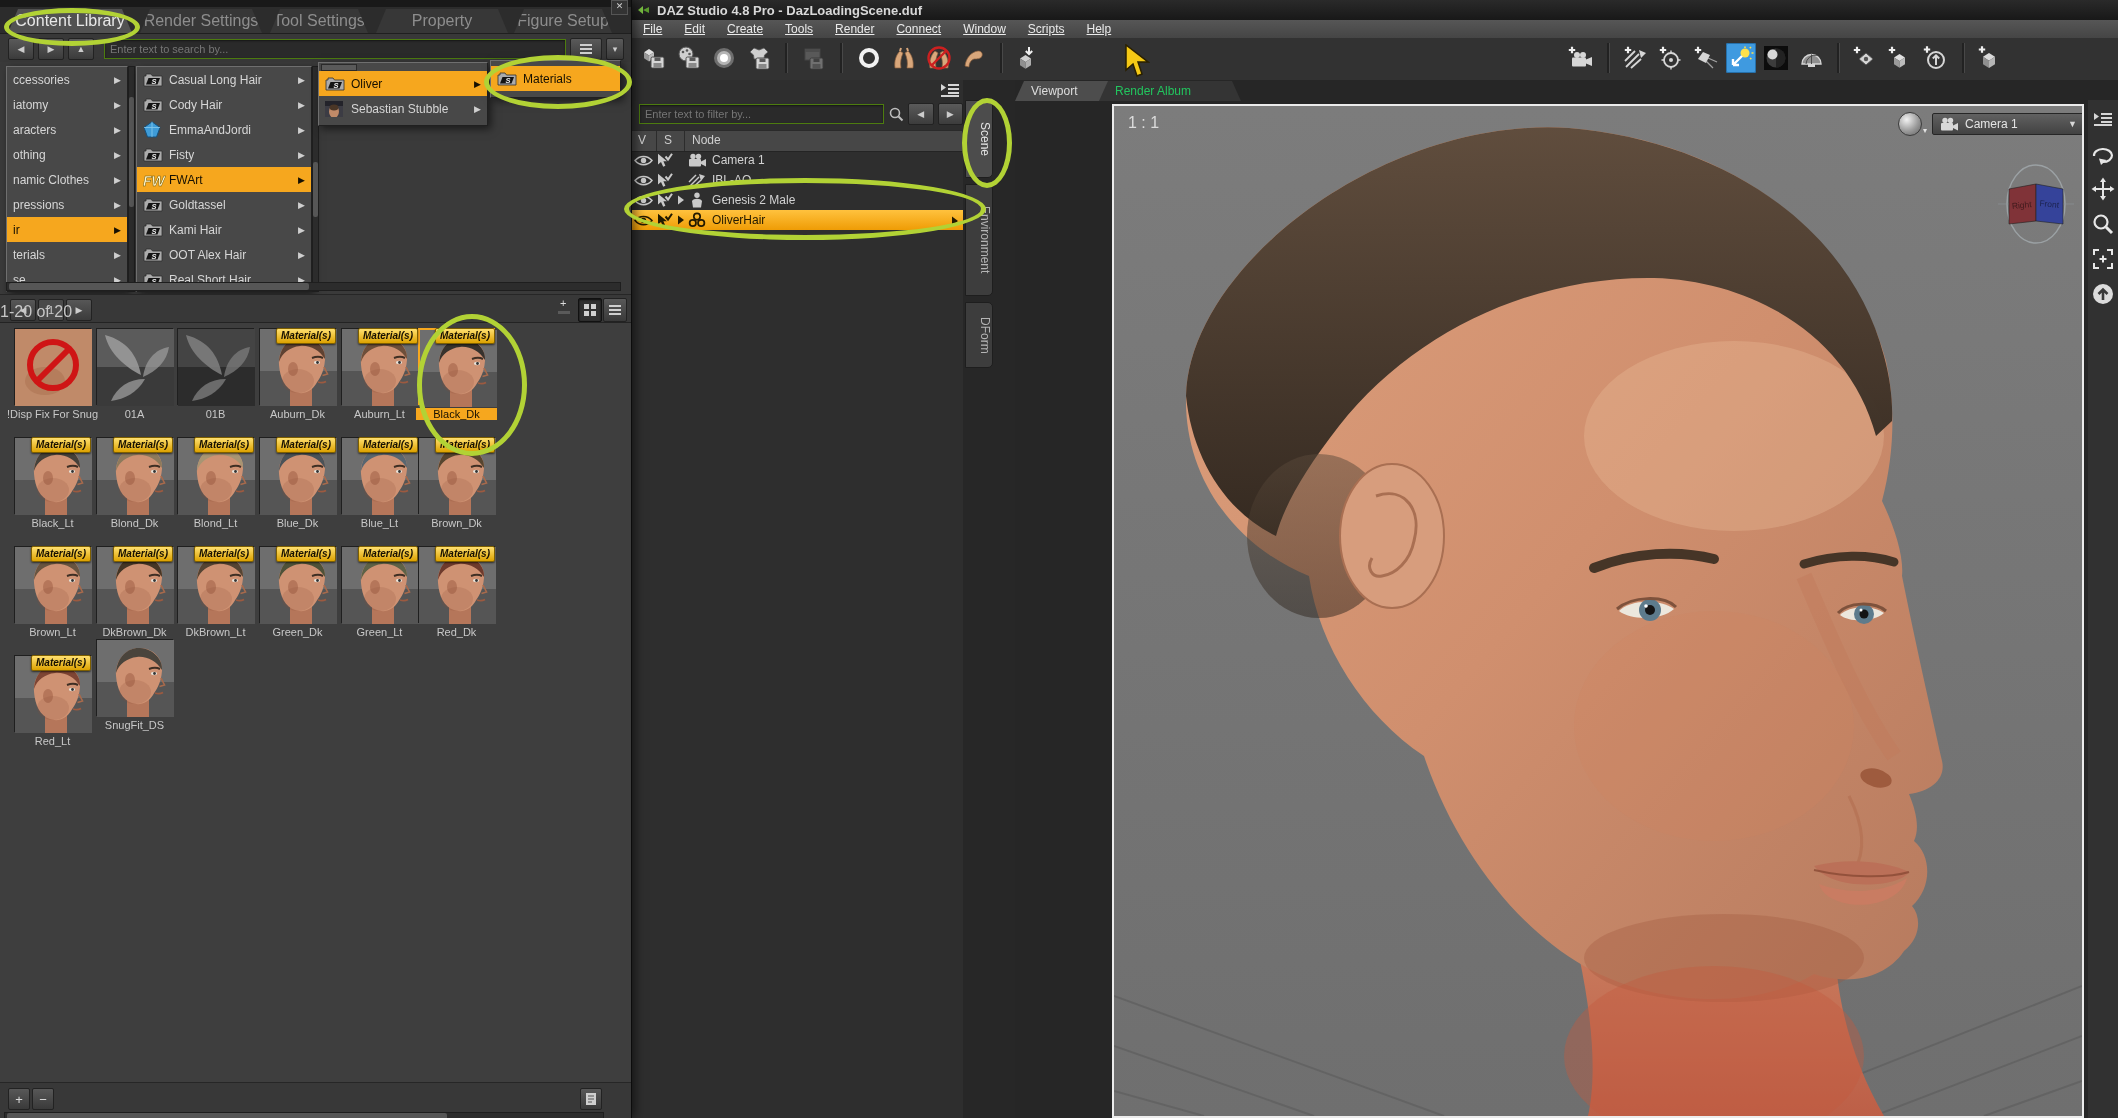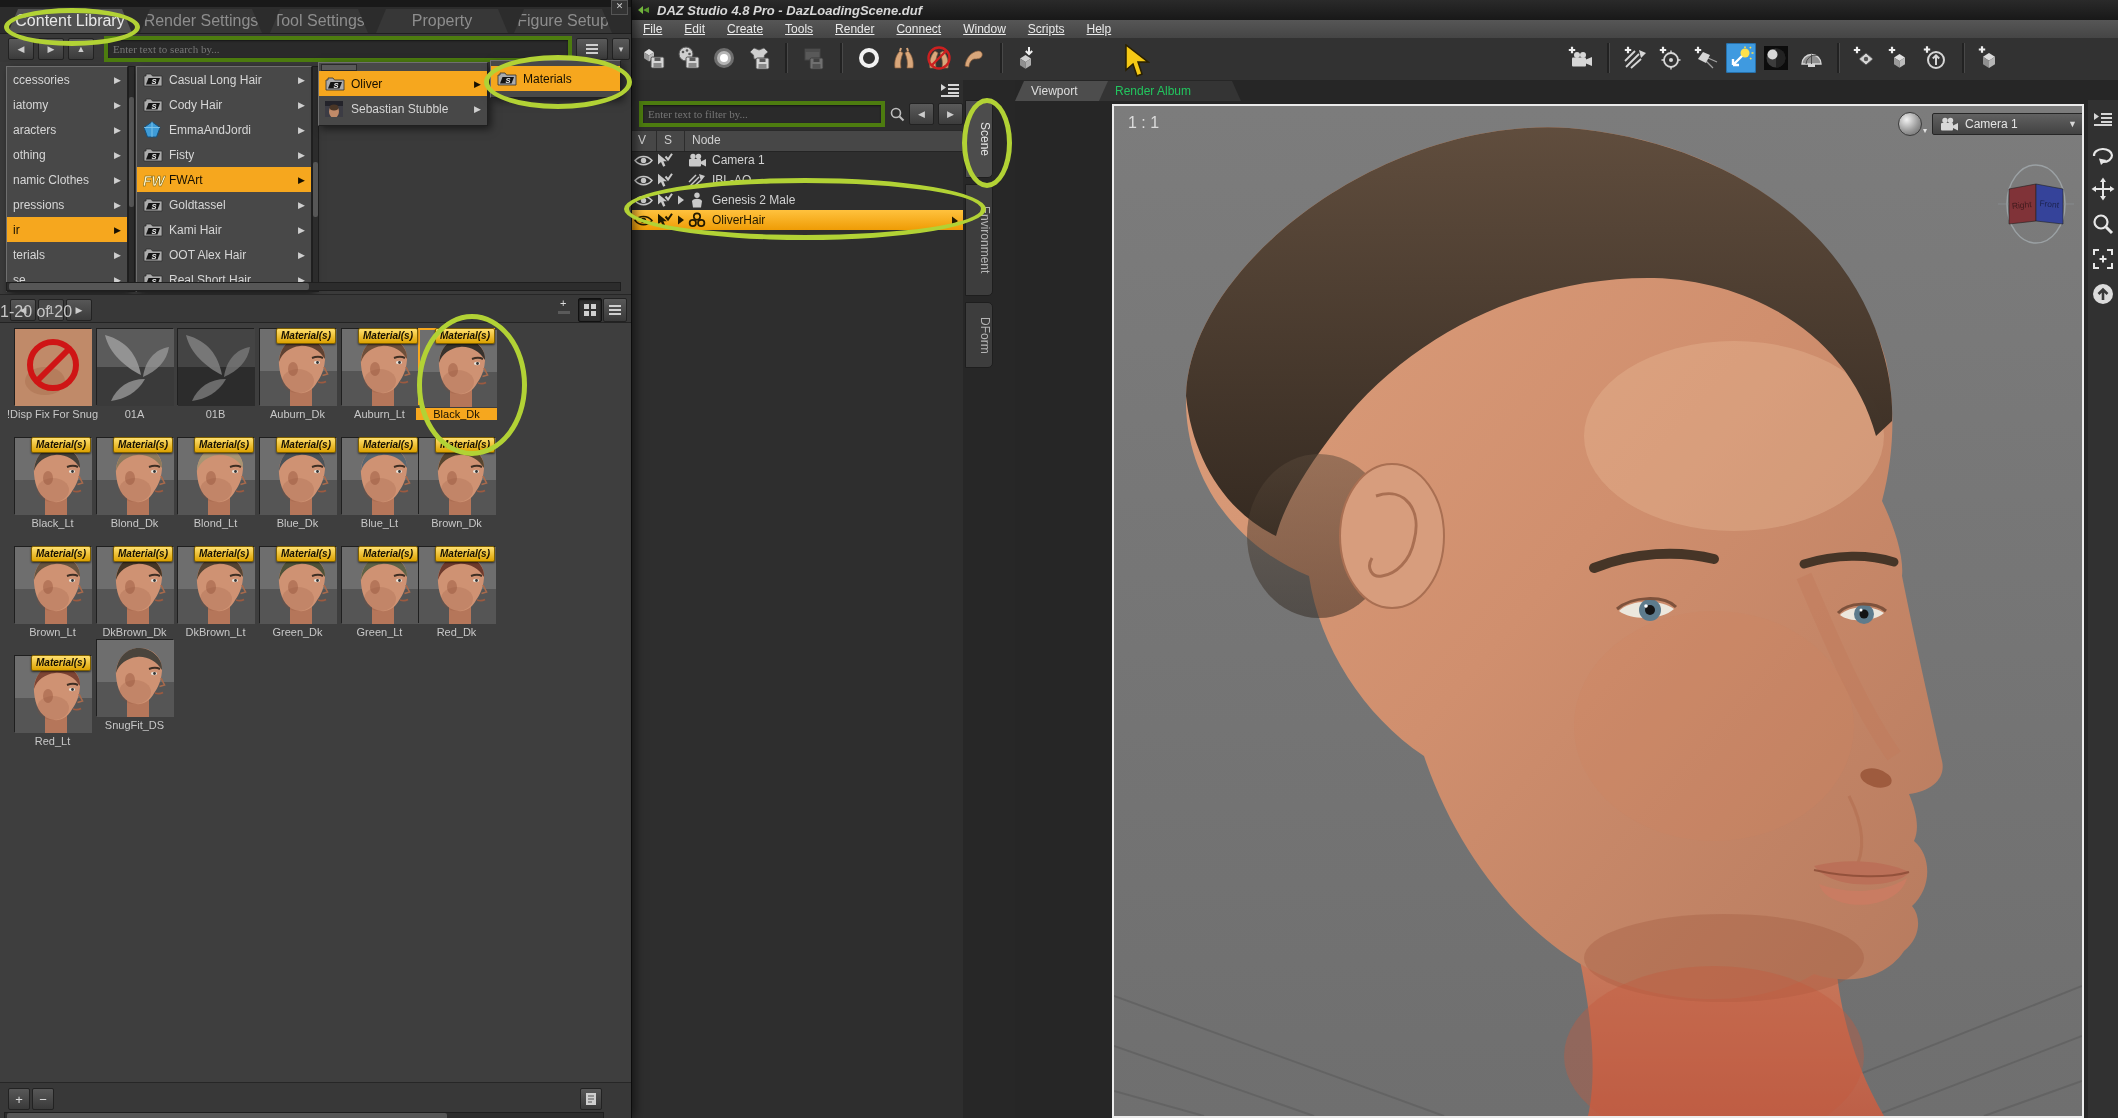--- a/index.html
+++ b/index.html
@@ -1,37 +1,37 @@
 <!DOCTYPE html>
 <html><head>
 <meta charset="utf-8">
 <style>
   html,body{margin:0;padding:0;background:#141414;width:2118px;height:1118px;overflow:hidden;
     font-family:"Liberation Sans",sans-serif;-webkit-font-smoothing:antialiased;}
   #root{position:relative;width:2118px;height:1118px;background:#262626;font-size:12px;color:#ccc;}
 
   
   .titlebar{position:absolute;left:631px;top:0;right:0;height:20px;background:linear-gradient(#2a2a2a,#181818);
-    display:flex;align-items:center;padding-left:6px;color:#d8d8d8;font-weight:bold;font-size:13px;font-style:italic;}
+    display:flex;align-items:center;padding-left:6px;color:#d8d8d8;font-weight:bold;font-size:13px;}
   .menubar{position:absolute;left:631px;top:20px;right:0;height:18px;background:linear-gradient(#565656,#454545);
     display:flex;align-items:center;gap:22px;padding-left:12px;border-bottom:1px solid #262626;}
   .mitem{color:#eaeaea;font-size:12px;cursor:default;text-decoration:underline;}
   .toolbarstrip{position:absolute;left:631px;top:38px;right:0;height:42px;background:#323232;border-bottom:1px solid #1c1c1c;}
   .tgroup{position:absolute;top:5px;display:flex;align-items:center;gap:5px;}
   .tbtn{width:30px;height:30px;display:flex;align-items:center;justify-content:center;border-radius:2px;}
   .tbtn.active{background:#3f9ae0;box-shadow:0 0 0 1px #2670aa inset;}
   .tbtn.disabled{opacity:.4;}
   .tsep{width:2px;height:30px;background:#222;border-right:1px solid #484848;margin:0 6px;}
 
   
   .scenepanel{position:absolute;left:631px;top:80px;width:332px;height:1038px;background:#2e2e2e;border-right:1px solid #1b1b1b;}
   .paneopts{position:absolute;right:2px;top:1px;}
   .filterrow{position:absolute;left:0;top:22px;width:332px;height:24px;display:flex;align-items:center;gap:4px;padding-left:8px;box-sizing:border-box;}
-  .tinput{background:#2a2a2a;border:4px solid #4d7c0f;box-shadow:0 1px 2px rgba(0,0,0,.5) inset;color:#b9b9b9;
-    height:18px;font-size:11px;padding:0 5px;font-family:Liberation Serif, serif;}
+  .tinput{background:#2a2a2a;border:1px solid #4d7c0f;box-shadow:0 1px 2px rgba(0,0,0,.5) inset;color:#b9b9b9;
+    height:18px;font-size:11px;padding:0 5px;font-family:Liberation Sans, sans-serif;}
   .tinput::placeholder{color:#767676;}
   .sbtn{width:24px;height:20px;background:linear-gradient(#5a5a5a,#3c3c3c);border:1px solid #222;border-radius:2px;
     color:#ccc;display:flex;align-items:center;justify-content:center;font-size:9px;}
   .sceneheader{position:absolute;left:0;top:50px;width:332px;height:20px;display:flex;background:#474747;border-top:1px solid #2a2a2a;border-bottom:1px solid #242424;}
   .shc{border-right:1px solid #2c2c2c;color:#cfcfcf;font-size:12px;padding:2px 0 0 7px;box-sizing:border-box;}
   #sceneRows{position:absolute;left:0;top:70px;width:332px;}
   .snode{display:flex;align-items:center;height:20px;font-size:12px;color:#d2d2d2;padding:0 2px;position:relative;}
   .snode.sel{background:linear-gradient(#ffc23e,#ef9c05);color:#231a00;}
   .sic{width:21px;display:inline-flex;justify-content:center;align-items:center;}
   .sexp{width:11px;display:inline-flex;justify-content:center;align-items:center;}

